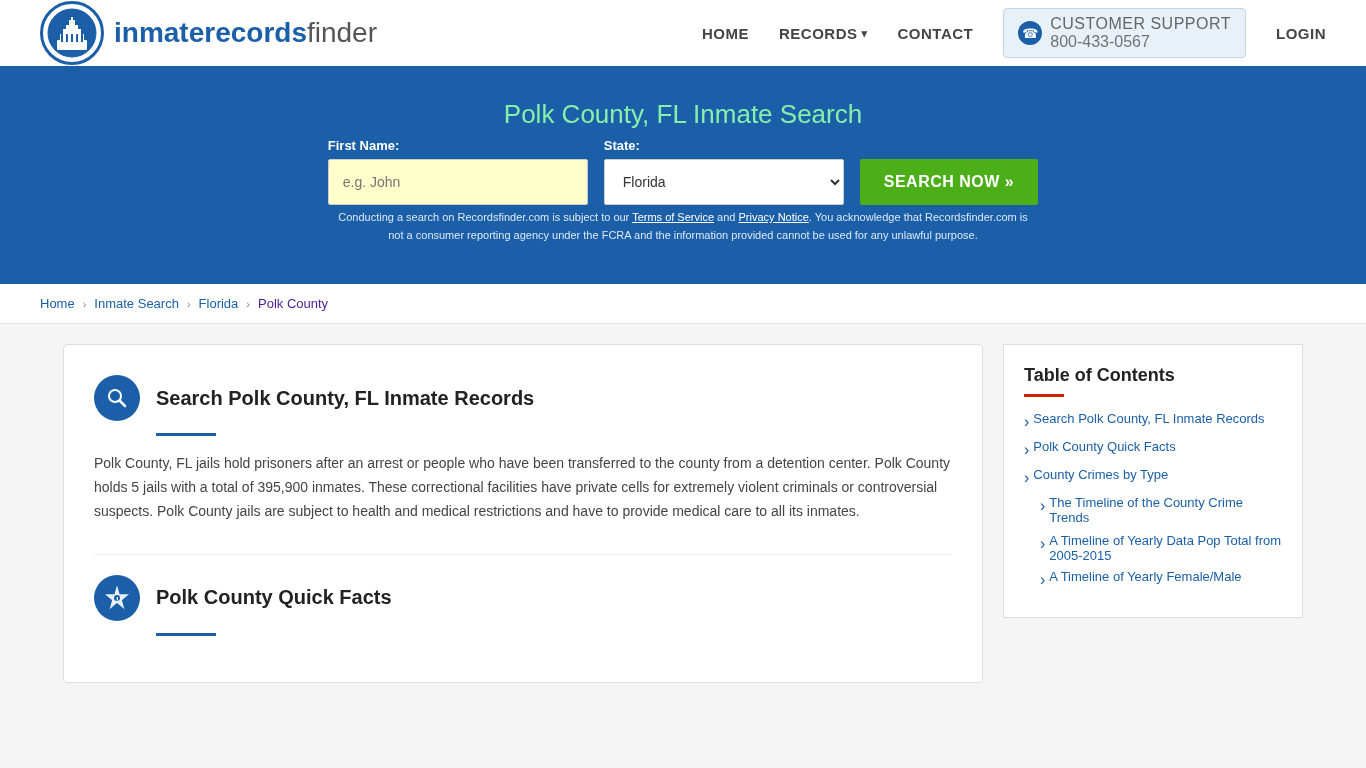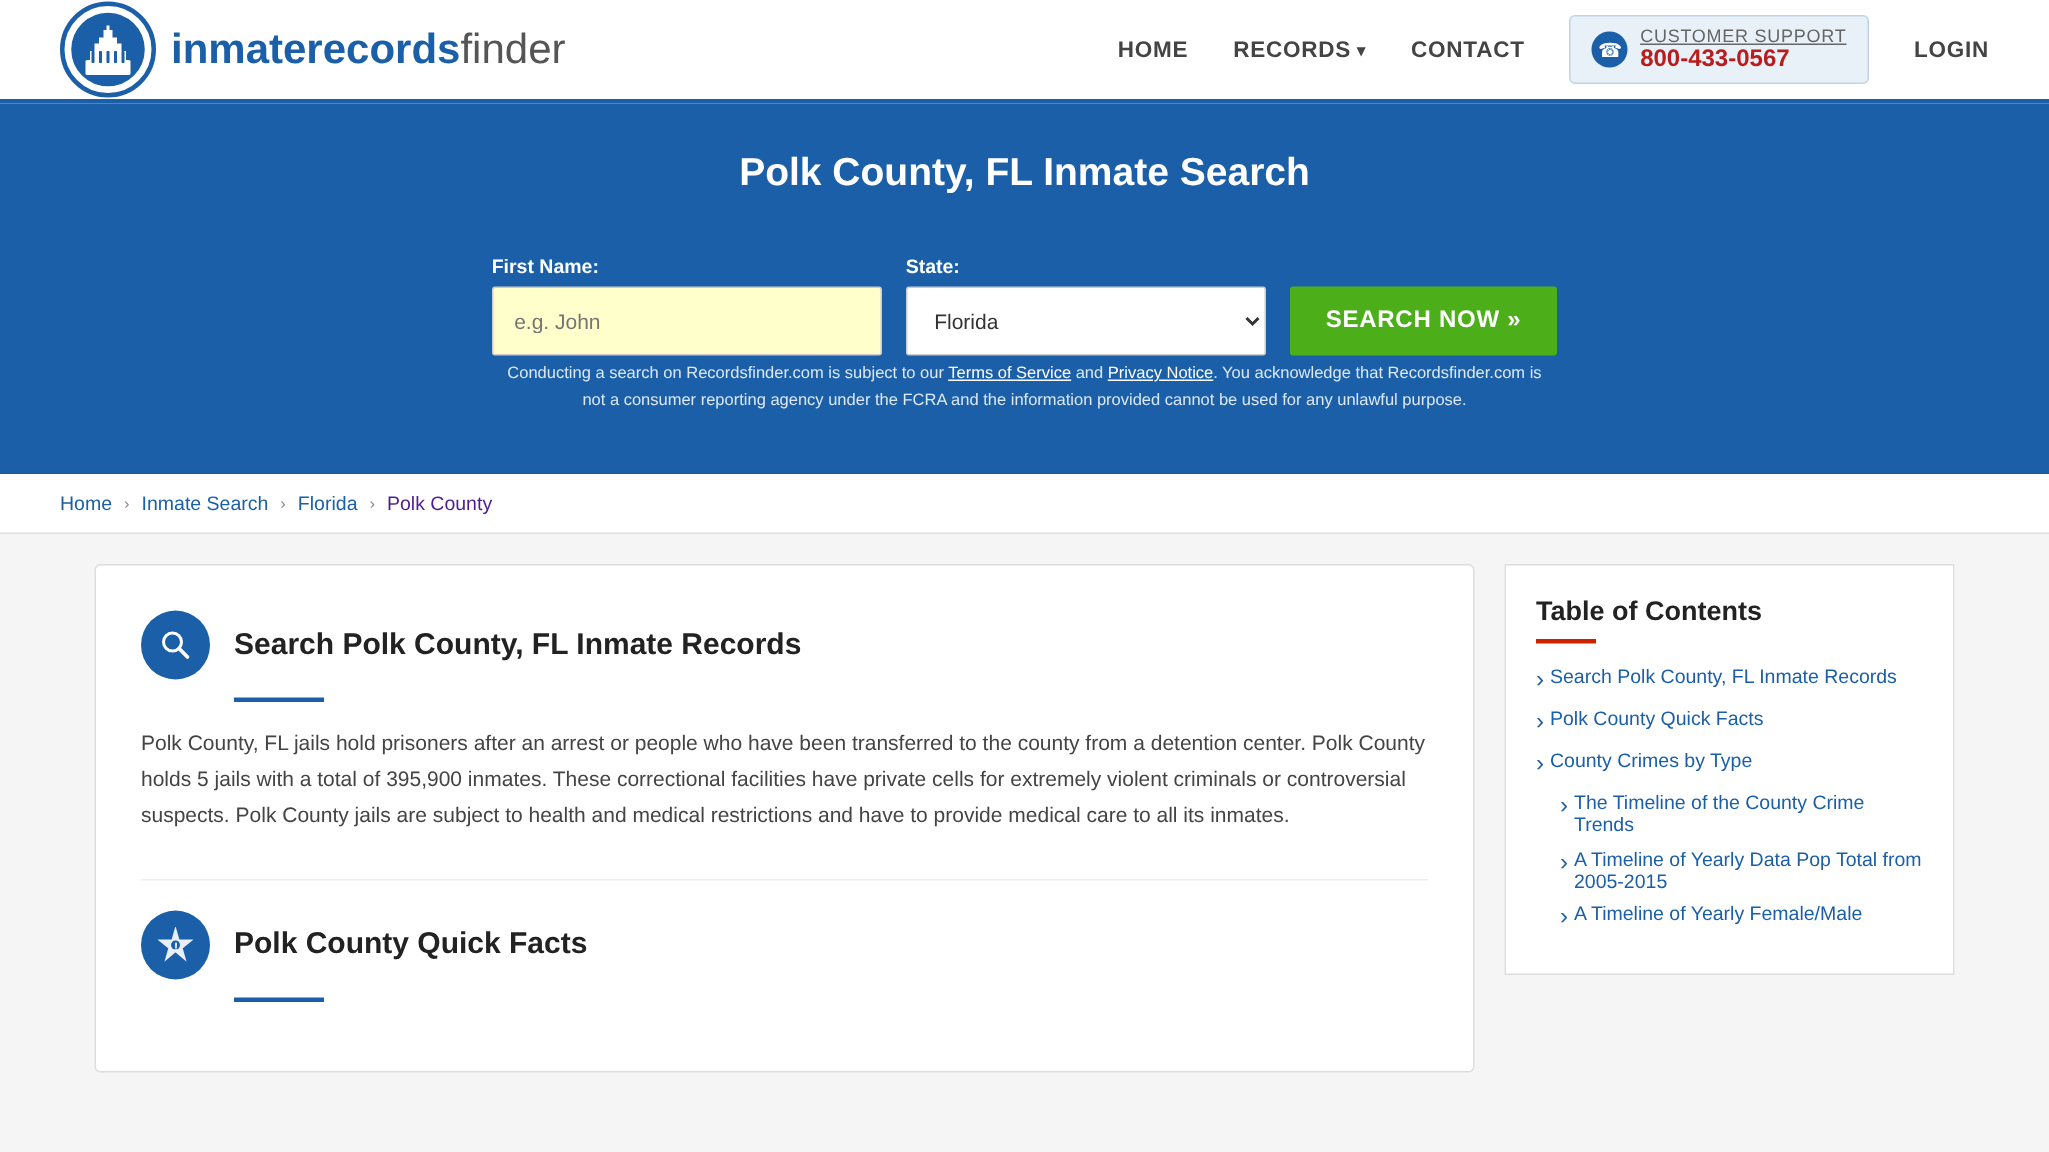--- a/index.html
+++ b/index.html
@@ -78,49 +78,48 @@
       display: flex;
       align-items: center;
       justify-content: center;
       color: #fff;
       font-size: 13px;
     }
     .support-text {
       text-align: left;
     }
     .support-label {
-      font-size: 12px;
+      font-size: 16px;
       color: #666;
       text-transform: uppercase;
       letter-spacing: 0.5px;
-      text-decoration: underline;
     }
     .support-number {
       font-size: 16px;
-      font-weight: 700;
-      color: #b91c1c;
+      font-weight: 400;
+      color: #737373;
     }
     .login-btn {
       font-size: 15px;
       font-weight: 700;
       color: #444;
       cursor: pointer;
     }
 
     
     .hero {
       background: #1a5fa8;
       padding: 30px 40px 40px;
       text-align: center;
     }
     .hero-title {
-      color: #ffffff;
+      color: #86efac;
       font-size: 26px;
-      font-weight: 700;
-      margin-bottom: 40px;
+      font-weight: 400;
+      margin-bottom: 8px;
     }
     .search-form {
       display: flex;
       align-items: flex-end;
       justify-content: center;
       gap: 16px;
       flex-wrap: wrap;
     }
     .form-group {
       display: flex;

